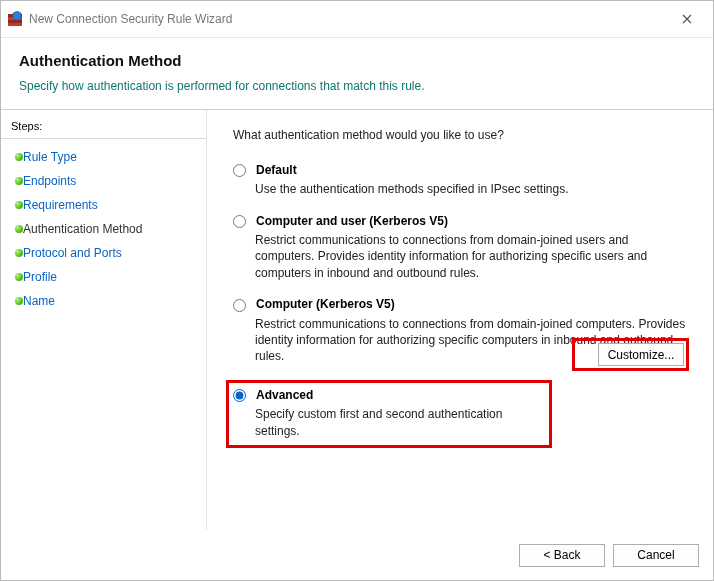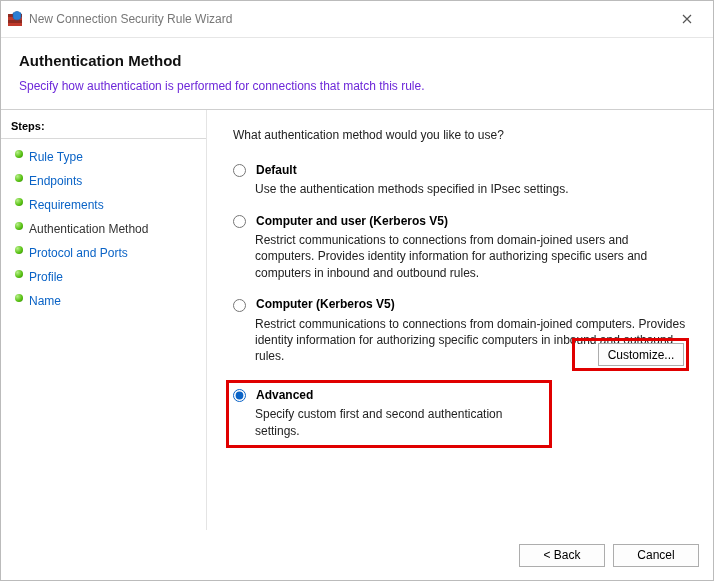--- a/index.html
+++ b/index.html
@@ -38,46 +38,46 @@
     padding: 14px 18px 16px 18px;
   }
   .header .ptitle {
     font-size: 15px;
     font-weight: 700;
     color: #111;
     margin-bottom: 10px;
   }
   .header .psub {
     font-size: 12px;
-    color: #6d28d9;
+    color: #0f766e;
   }
   .hr {
     border-bottom: 1px solid #cfcfcf;
     margin: 0;
   }
   .body {
     display: flex;
     height: calc(100% - 28px - 74px - 1px - 50px);
   }
   .steps {
     width: 206px;
     border-right: 1px solid #e4e4e4;
     padding: 6px 0 6px 0;
     background: linear-gradient(to bottom,#fff, #fff);
   }
   .steps-label {
     font-size: 11px;
-    font-weight: 700;
+    font-weight: 400;
     padding: 4px 10px 6px 10px;
     border-bottom: 1px solid #d9d9d9;
   }
   .steps ul { list-style: none; margin: 0; padding: 6px 0 0 0; }
   .steps li {
     display: flex;
-    gap: 6px;
+    align-items: center;
     padding: 5px 10px 5px 14px;
     font-size: 12px;
     color: #0a63c6;
     cursor: default;
   }
   .steps li.current {
     color: #333;
   }
   .bullet {
     width: 8px; height: 8px;

